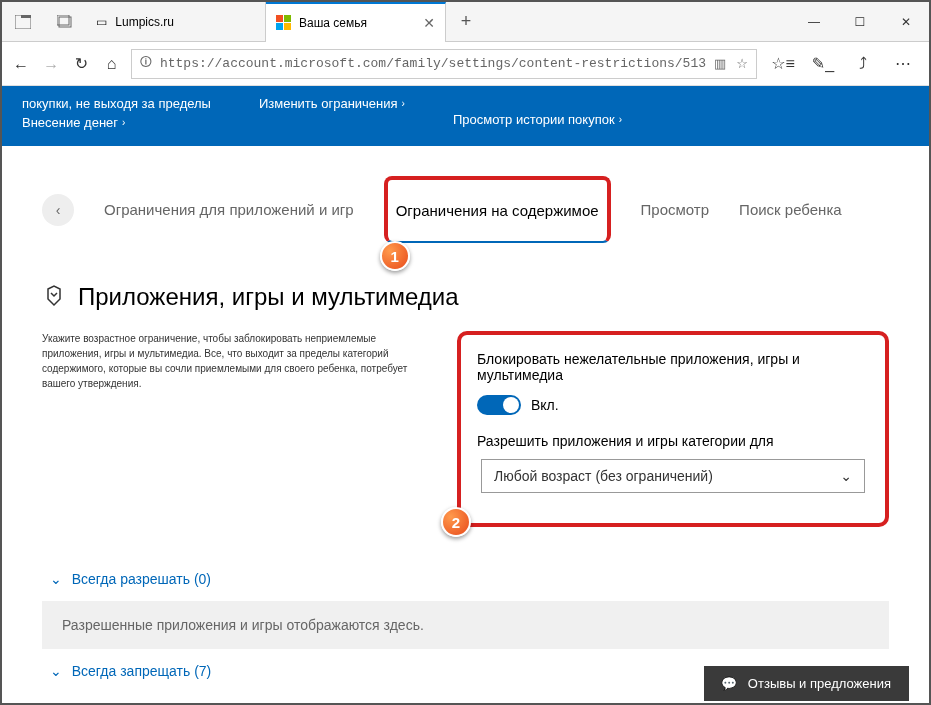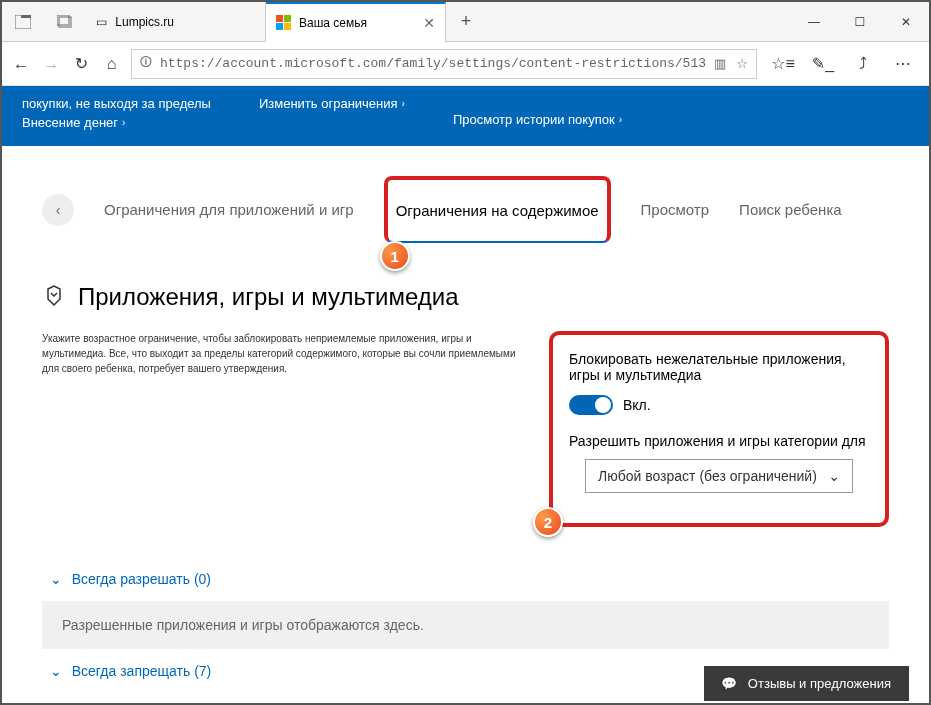--- a/index.html
+++ b/index.html
@@ -44,27 +44,27 @@
 
 .callout { position: absolute; width: 30px; height: 30px; border-radius: 50%; background: radial-gradient(circle at 30% 30%, #ff9a4d, #e84a1a); border: 2px solid #fff; box-shadow: 0 2px 4px rgba(0,0,0,.4); color: #fff; font-weight: bold; display: flex; align-items: center; justify-content: center; font-size: 15px; z-index: 10; }
 
 .section-head { display: flex; align-items: center; gap: 12px; margin-bottom: 20px; }
 .section-head svg { width: 24px; height: 24px; }
 .section-head h2 { font-size: 24px; font-weight: 400; }
 
 .two-col { display: flex; gap: 30px; }
 .col-left { flex: 1; font-size: 10px; color: #333; line-height: 1.5; }
 .col-left p { margin-bottom: 12px; }
-.col-right { width: 340px; position: relative; }
+.col-right { width: 432px; position: relative; }
 .settings-box { border: 4px solid #d62020; border-radius: 10px; padding: 16px; font-size: 14px; }
 .settings-box p { margin-bottom: 10px; }
 .toggle-row { display: flex; align-items: center; gap: 10px; margin: 12px 0 18px; }
 .toggle { width: 44px; height: 20px; background: #0067b8; border-radius: 10px; position: relative; }
 .toggle::after { content: ""; position: absolute; right: 2px; top: 2px; width: 16px; height: 16px; background: #fff; border-radius: 50%; }
-.select-box { border: 1px solid #999; padding: 8px 12px; display: flex; justify-content: space-between; align-items: center; margin: 8px 16px 14px; color: #333; cursor: pointer; }
+.select-box { border: 1px solid #999; padding: 8px 12px; display: flex; justify-content: space-between; align-items: center; margin: 8px 4px 14px; color: #333; cursor: pointer; }
 .link-blue { color: #0067b8; font-weight: 600; cursor: pointer; }
 
 .expand-section { margin-top: 30px; }
 .expand-row { padding: 14px 8px; color: #0067b8; font-size: 14px; display: flex; align-items: center; gap: 10px; cursor: pointer; }
 .gray-bar { background: #f0f0f0; padding: 16px 20px; font-size: 14px; color: #666; }
 
 
 .feedback { position: absolute; bottom: 2px; right: 20px; background: #3a3a3a; color: #fff; padding: 10px 18px; font-size: 13px; display: flex; align-items: center; gap: 10px; }
 
 

